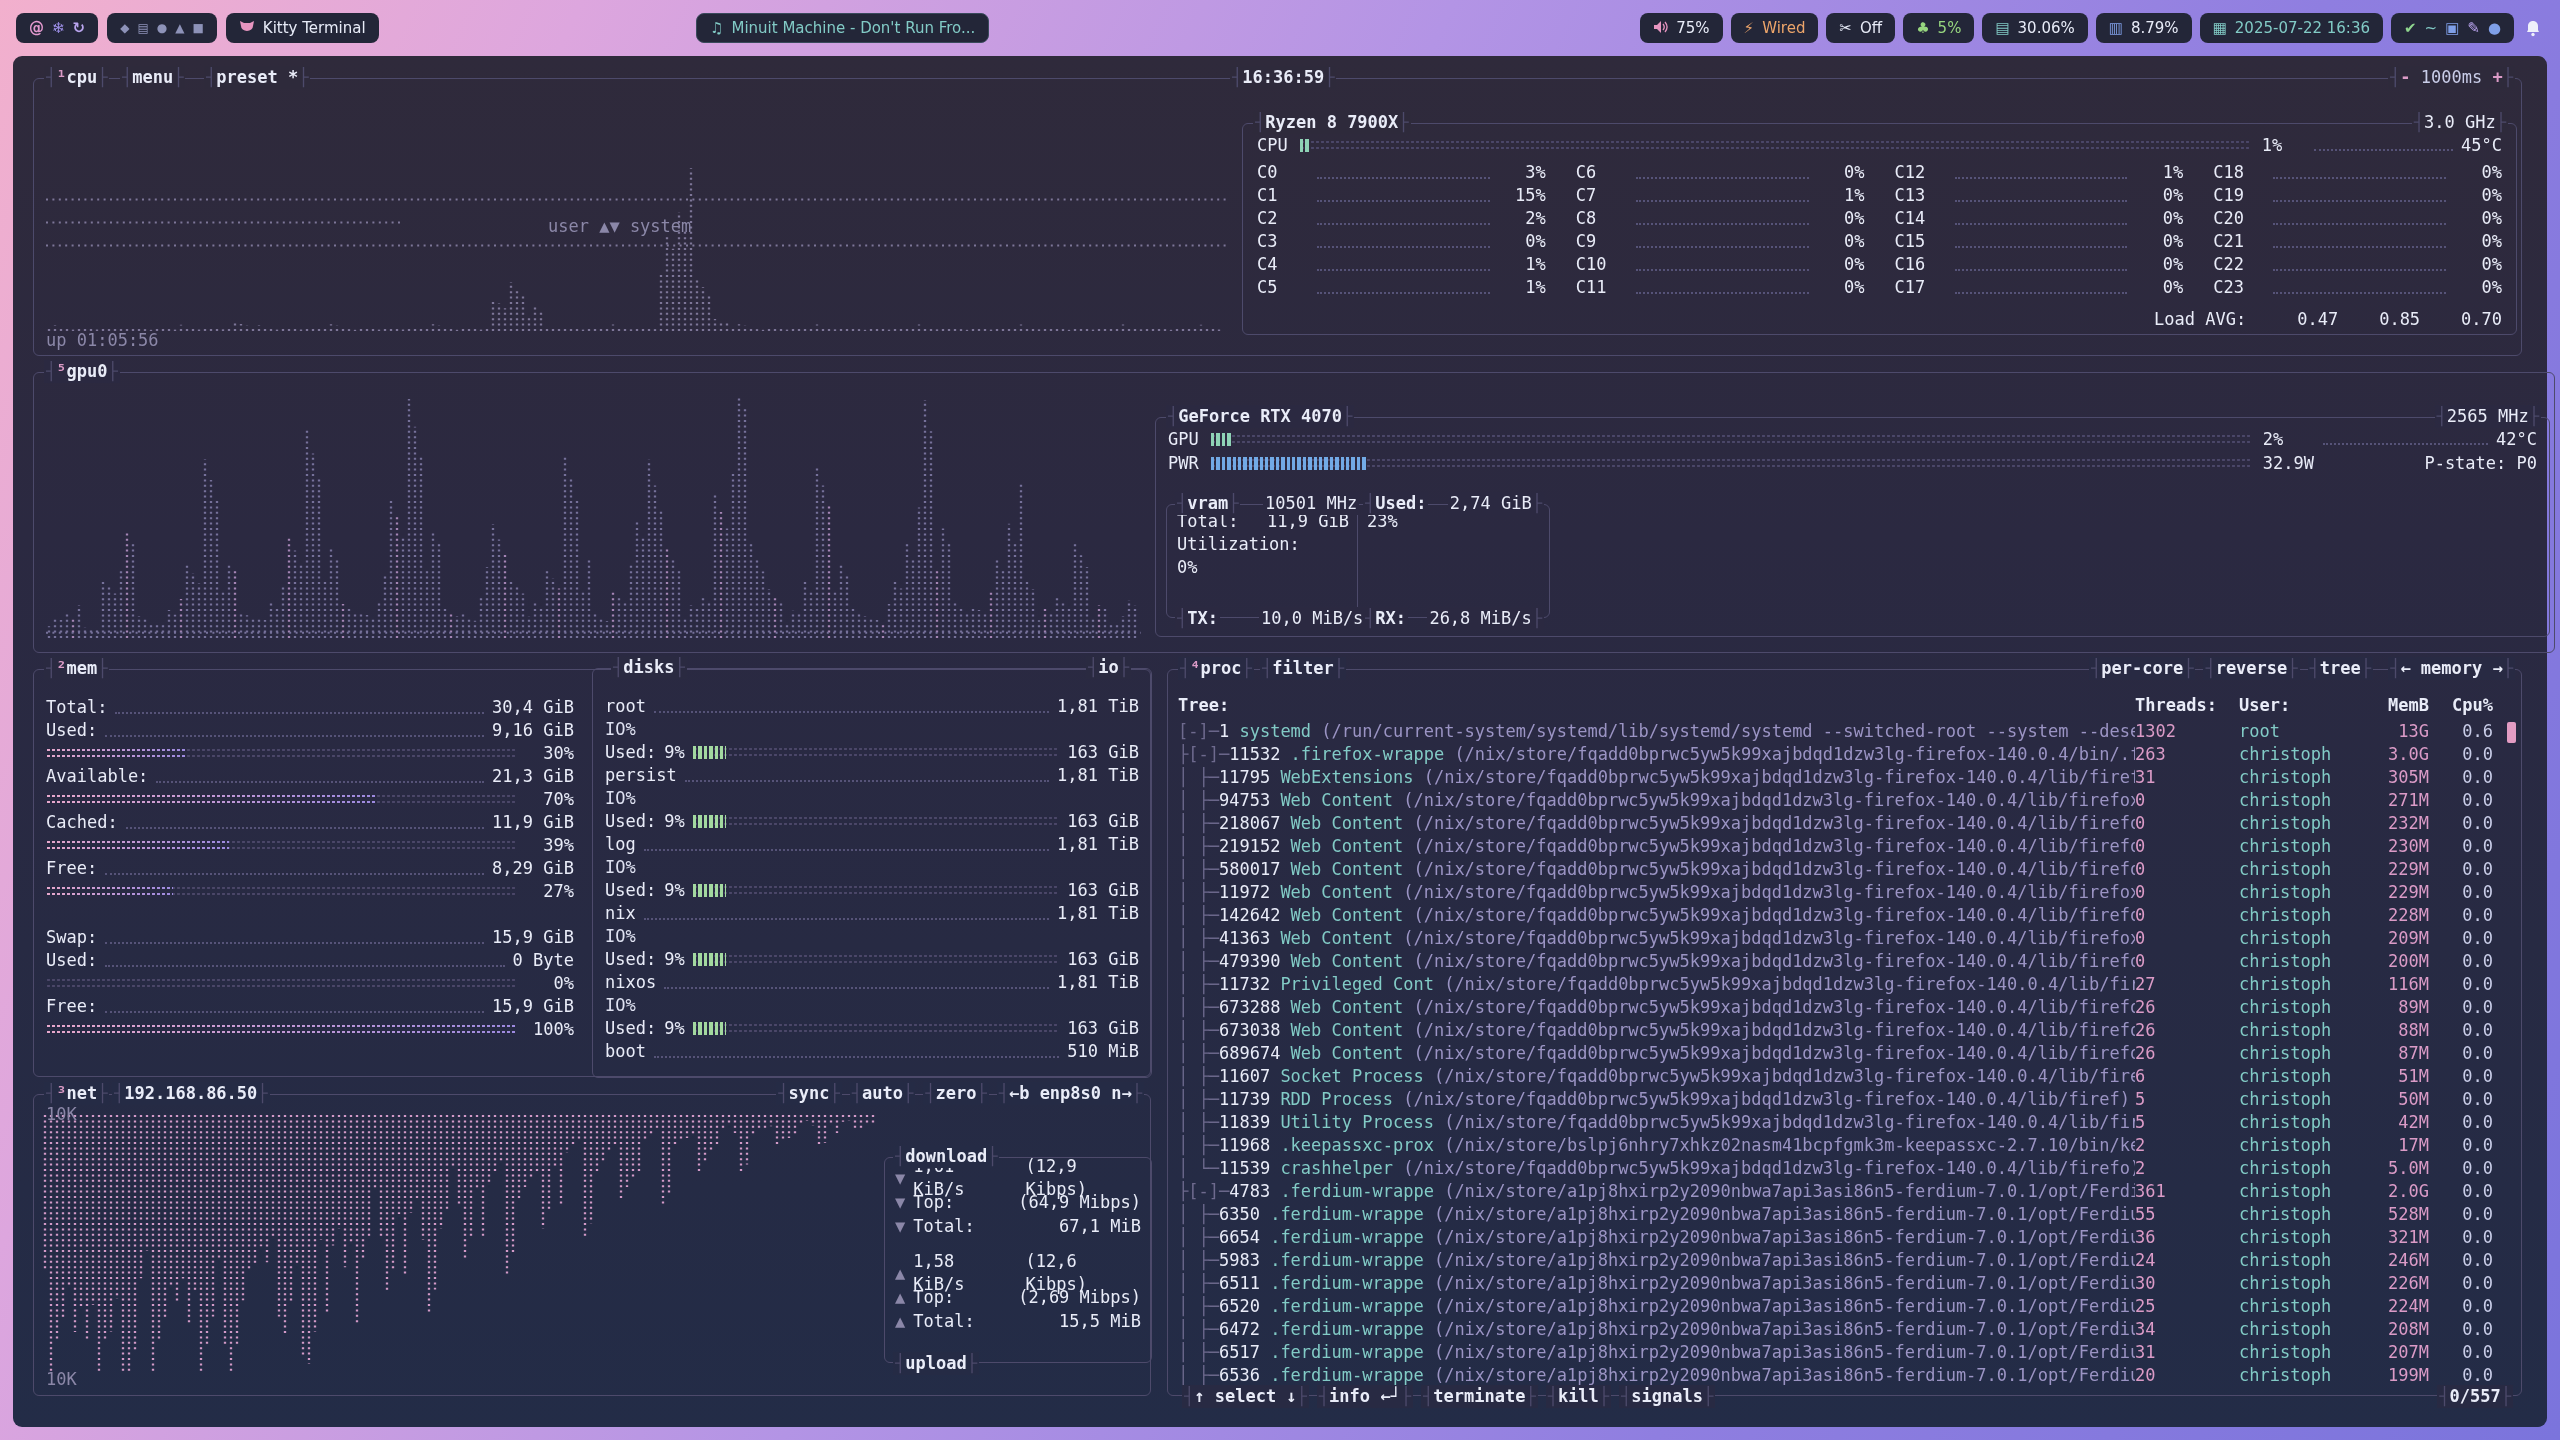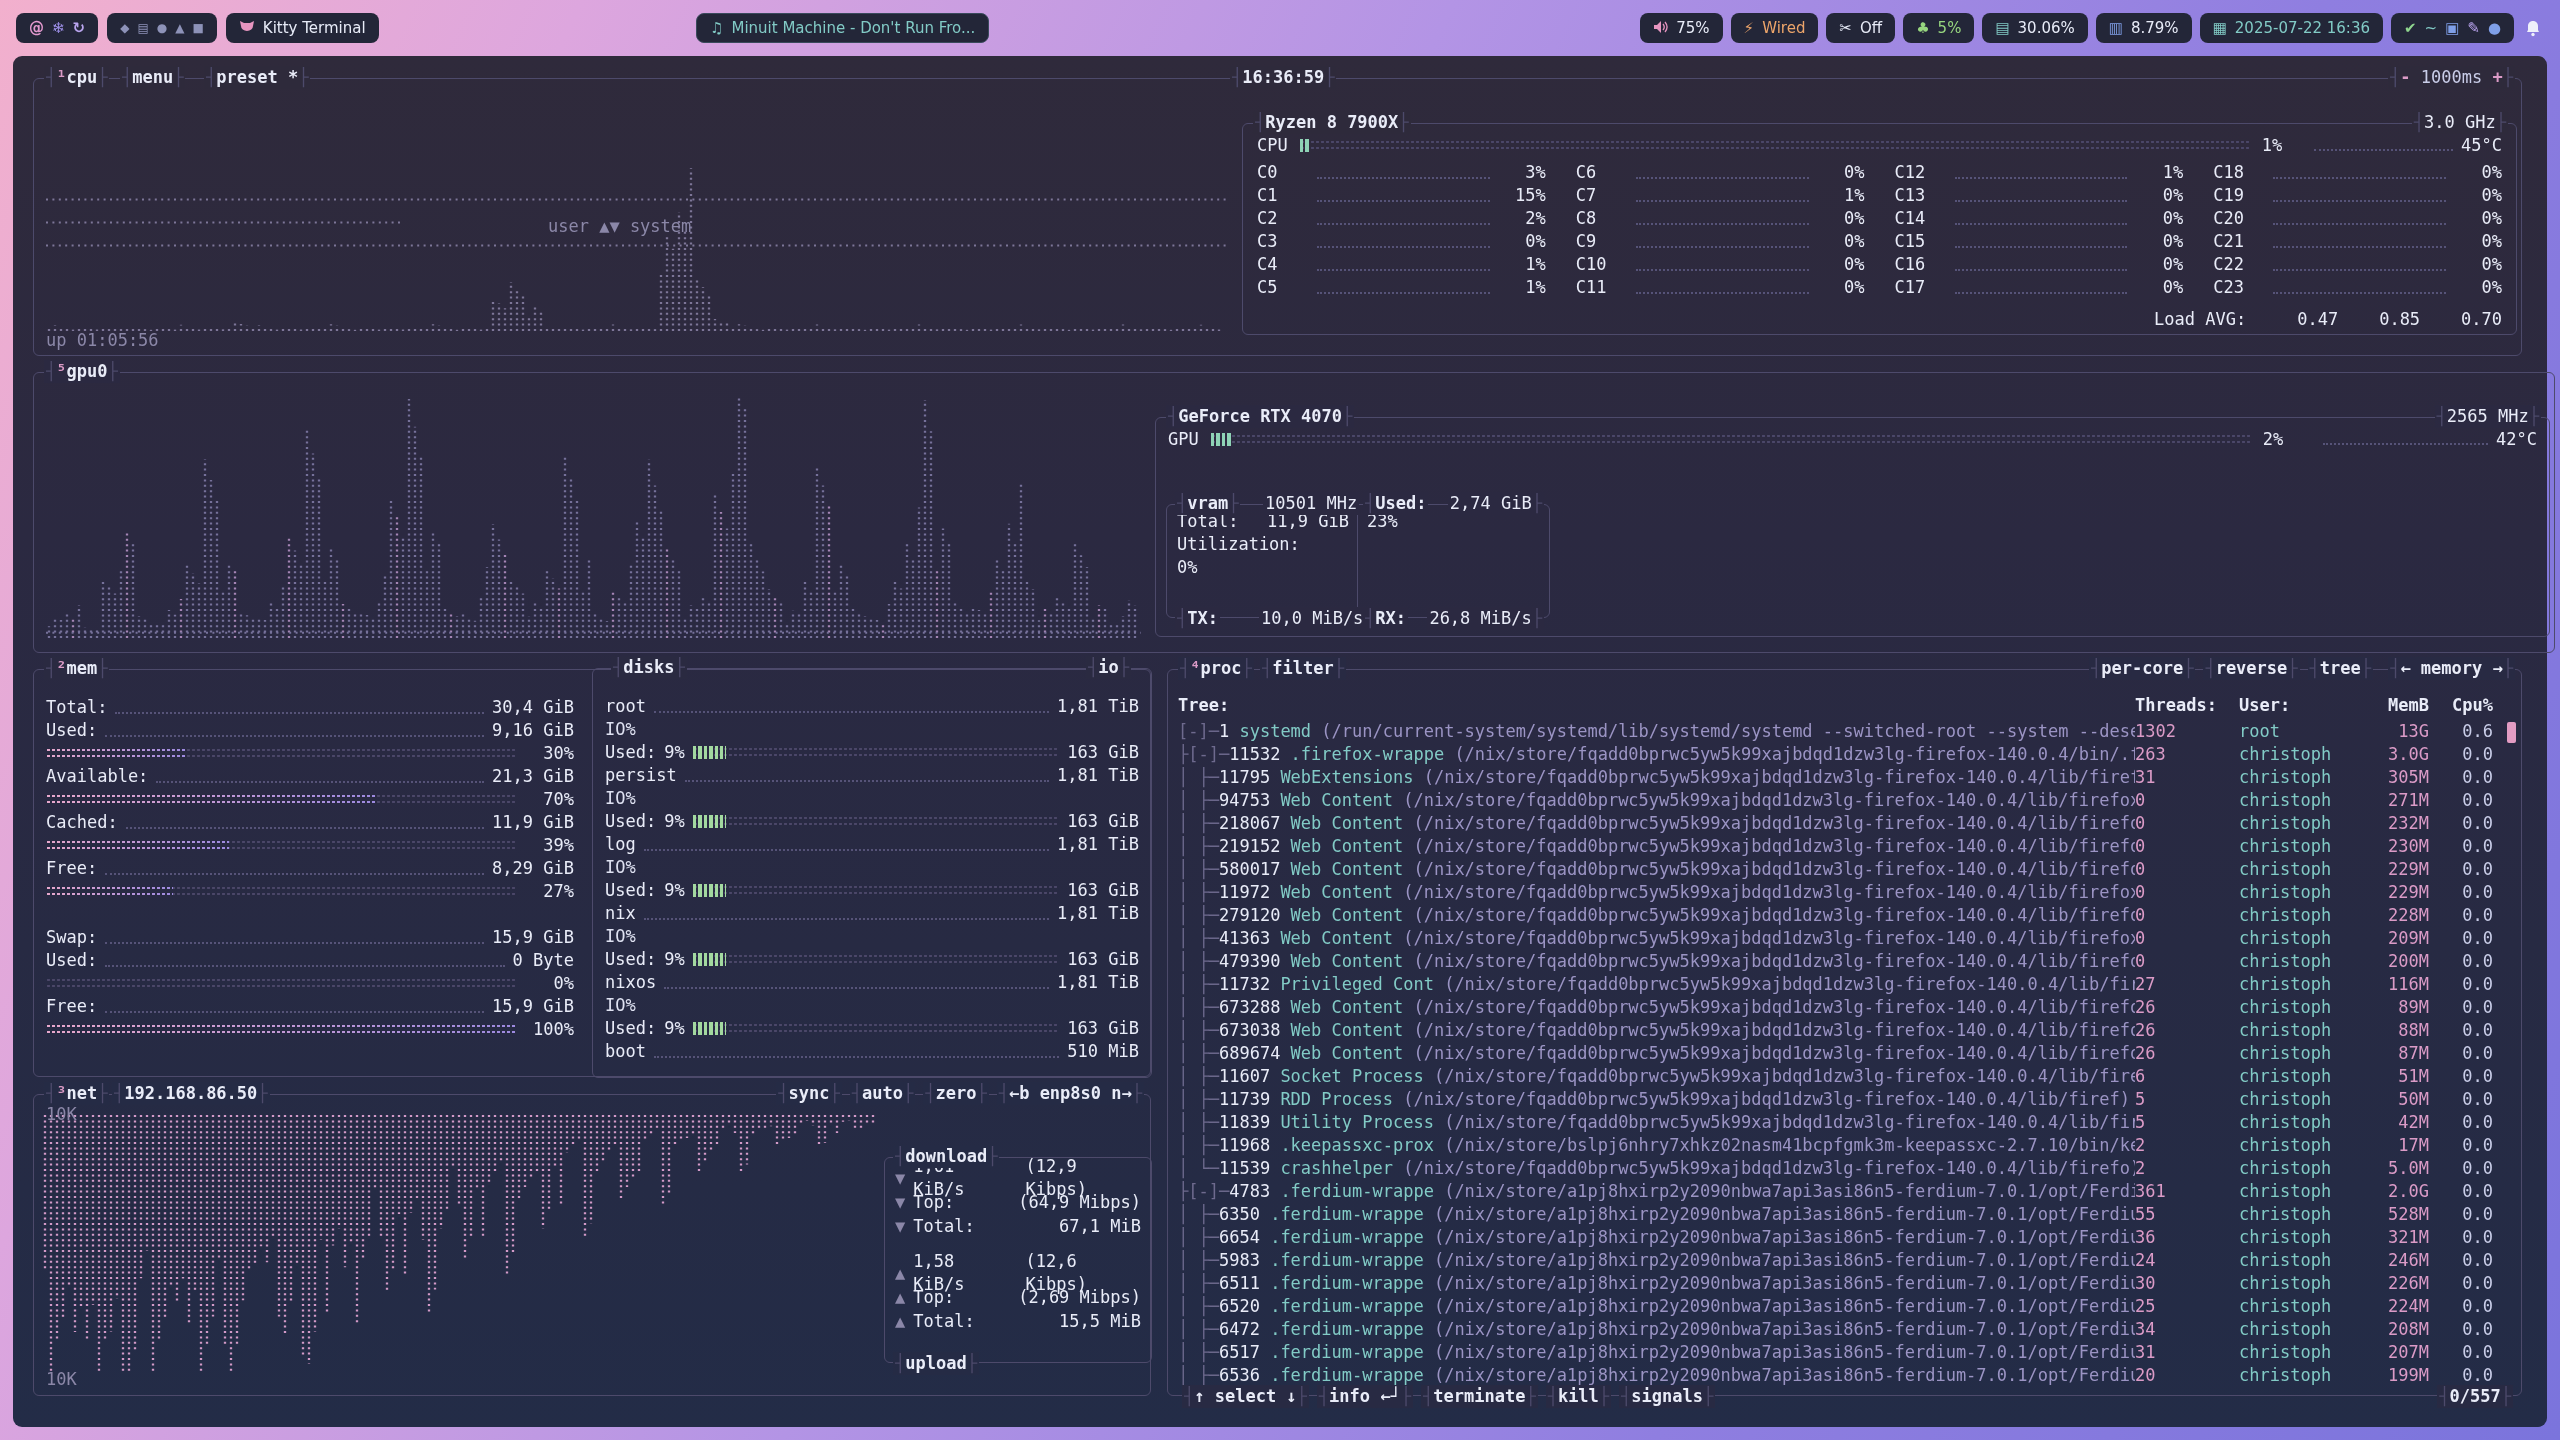--- a/index.html
+++ b/index.html
@@ -709,20 +709,29 @@
       <span class="lbl plain" style="right:8px"><i class="br">┤</i><span class="v">2565 MHz</span><i class="br">├</i></span>
       <div class="kv" style="padding:0 12px;margin-top:9px">
         <span class="lab">GPU</span>
         <div class="meter" style="flex:0 0 1040px;margin:0 12px">
             <div class="fill" style="width: 2%;"></div>
           </div>
         <span class="v" style="min-width:52px">2%</span>
         <span class="dots"></span>
         <span class="v">42°C</span>
       </div>
+      <div class="kv" style="padding:0 12px">
+        <span class="lab">PWR</span>
+        <div class="meter" style="flex:0 0 1040px;margin:0 12px">
+            <div class="fill bfill" style="width: 15%;"></div>
+          </div>
+        <span class="v" style="min-width:62px">32.9W</span>
+        <span style="flex:1"></span>
+        <span class="v">P-state: P0</span>
+      </div>
 
       <div class="panel" id="vram-box" style="left:10px;top:86px;width:384px;height:114px;--pbg:#2b2941">
         <span class="lbl" style="left:8px"><i class="br">┤</i><span>vram</span><i class="br">├</i></span>
         <span class="lbl plain" style="left:96px"><span class="v">10501 MHz</span></span>
         <span class="lbl" style="left:196px"><i class="br">┤</i><span>Used:</span></span>
         <span class="lbl plain" style="right:5px"><span class="v">2,74 GiB</span><i class="br">├</i></span>
         <div style="position:absolute;left:190px;top:0;bottom:0;width:0;border-left:1.6px solid var(--line)"></div>
         <div style="position:absolute;top:5px;left:10px;width:172px;display:flex">
           <span class="lab">Total:</span>
             <span class="v" style="margin-left:auto">11,9 GiB</span>
@@ -1178,21 +1187,21 @@
         </div>
         <div class="prow">
           <span class="pcmd"><span class="pbr">│ ├─</span><span class="ppid">11972 </span><span class="pname">Web Content </span><span class="ppath">(/nix/store/fqadd0bprwc5yw5k99xajbdqd1dzw3lg-firefox-140.0.4/lib/firefox)</span></span>
           <span class="pth">0</span>
           <span class="pus">christoph</span>
           <span class="pmem">229M</span>
           <span class="pcpu">0.0</span>
           <span></span>
         </div>
         <div class="prow">
-          <span class="pcmd"><span class="pbr">│ ├─</span><span class="ppid">279120 </span><span class="pname">Web Content </span><span class="ppath">(/nix/store/fqadd0bprwc5yw5k99xajbdqd1dzw3lg-firefox-140.0.4/lib/firefo)</span></span>
+          <span class="pcmd"><span class="pbr">│ ├─</span><span class="ppid">142642 </span><span class="pname">Web Content </span><span class="ppath">(/nix/store/fqadd0bprwc5yw5k99xajbdqd1dzw3lg-firefox-140.0.4/lib/firefo)</span></span>
           <span class="pth">0</span>
           <span class="pus">christoph</span>
           <span class="pmem">228M</span>
           <span class="pcpu">0.0</span>
           <span></span>
         </div>
         <div class="prow">
           <span class="pcmd"><span class="pbr">│ ├─</span><span class="ppid">41363 </span><span class="pname">Web Content </span><span class="ppath">(/nix/store/fqadd0bprwc5yw5k99xajbdqd1dzw3lg-firefox-140.0.4/lib/firefox)</span></span>
           <span class="pth">0</span>
           <span class="pus">christoph</span>

